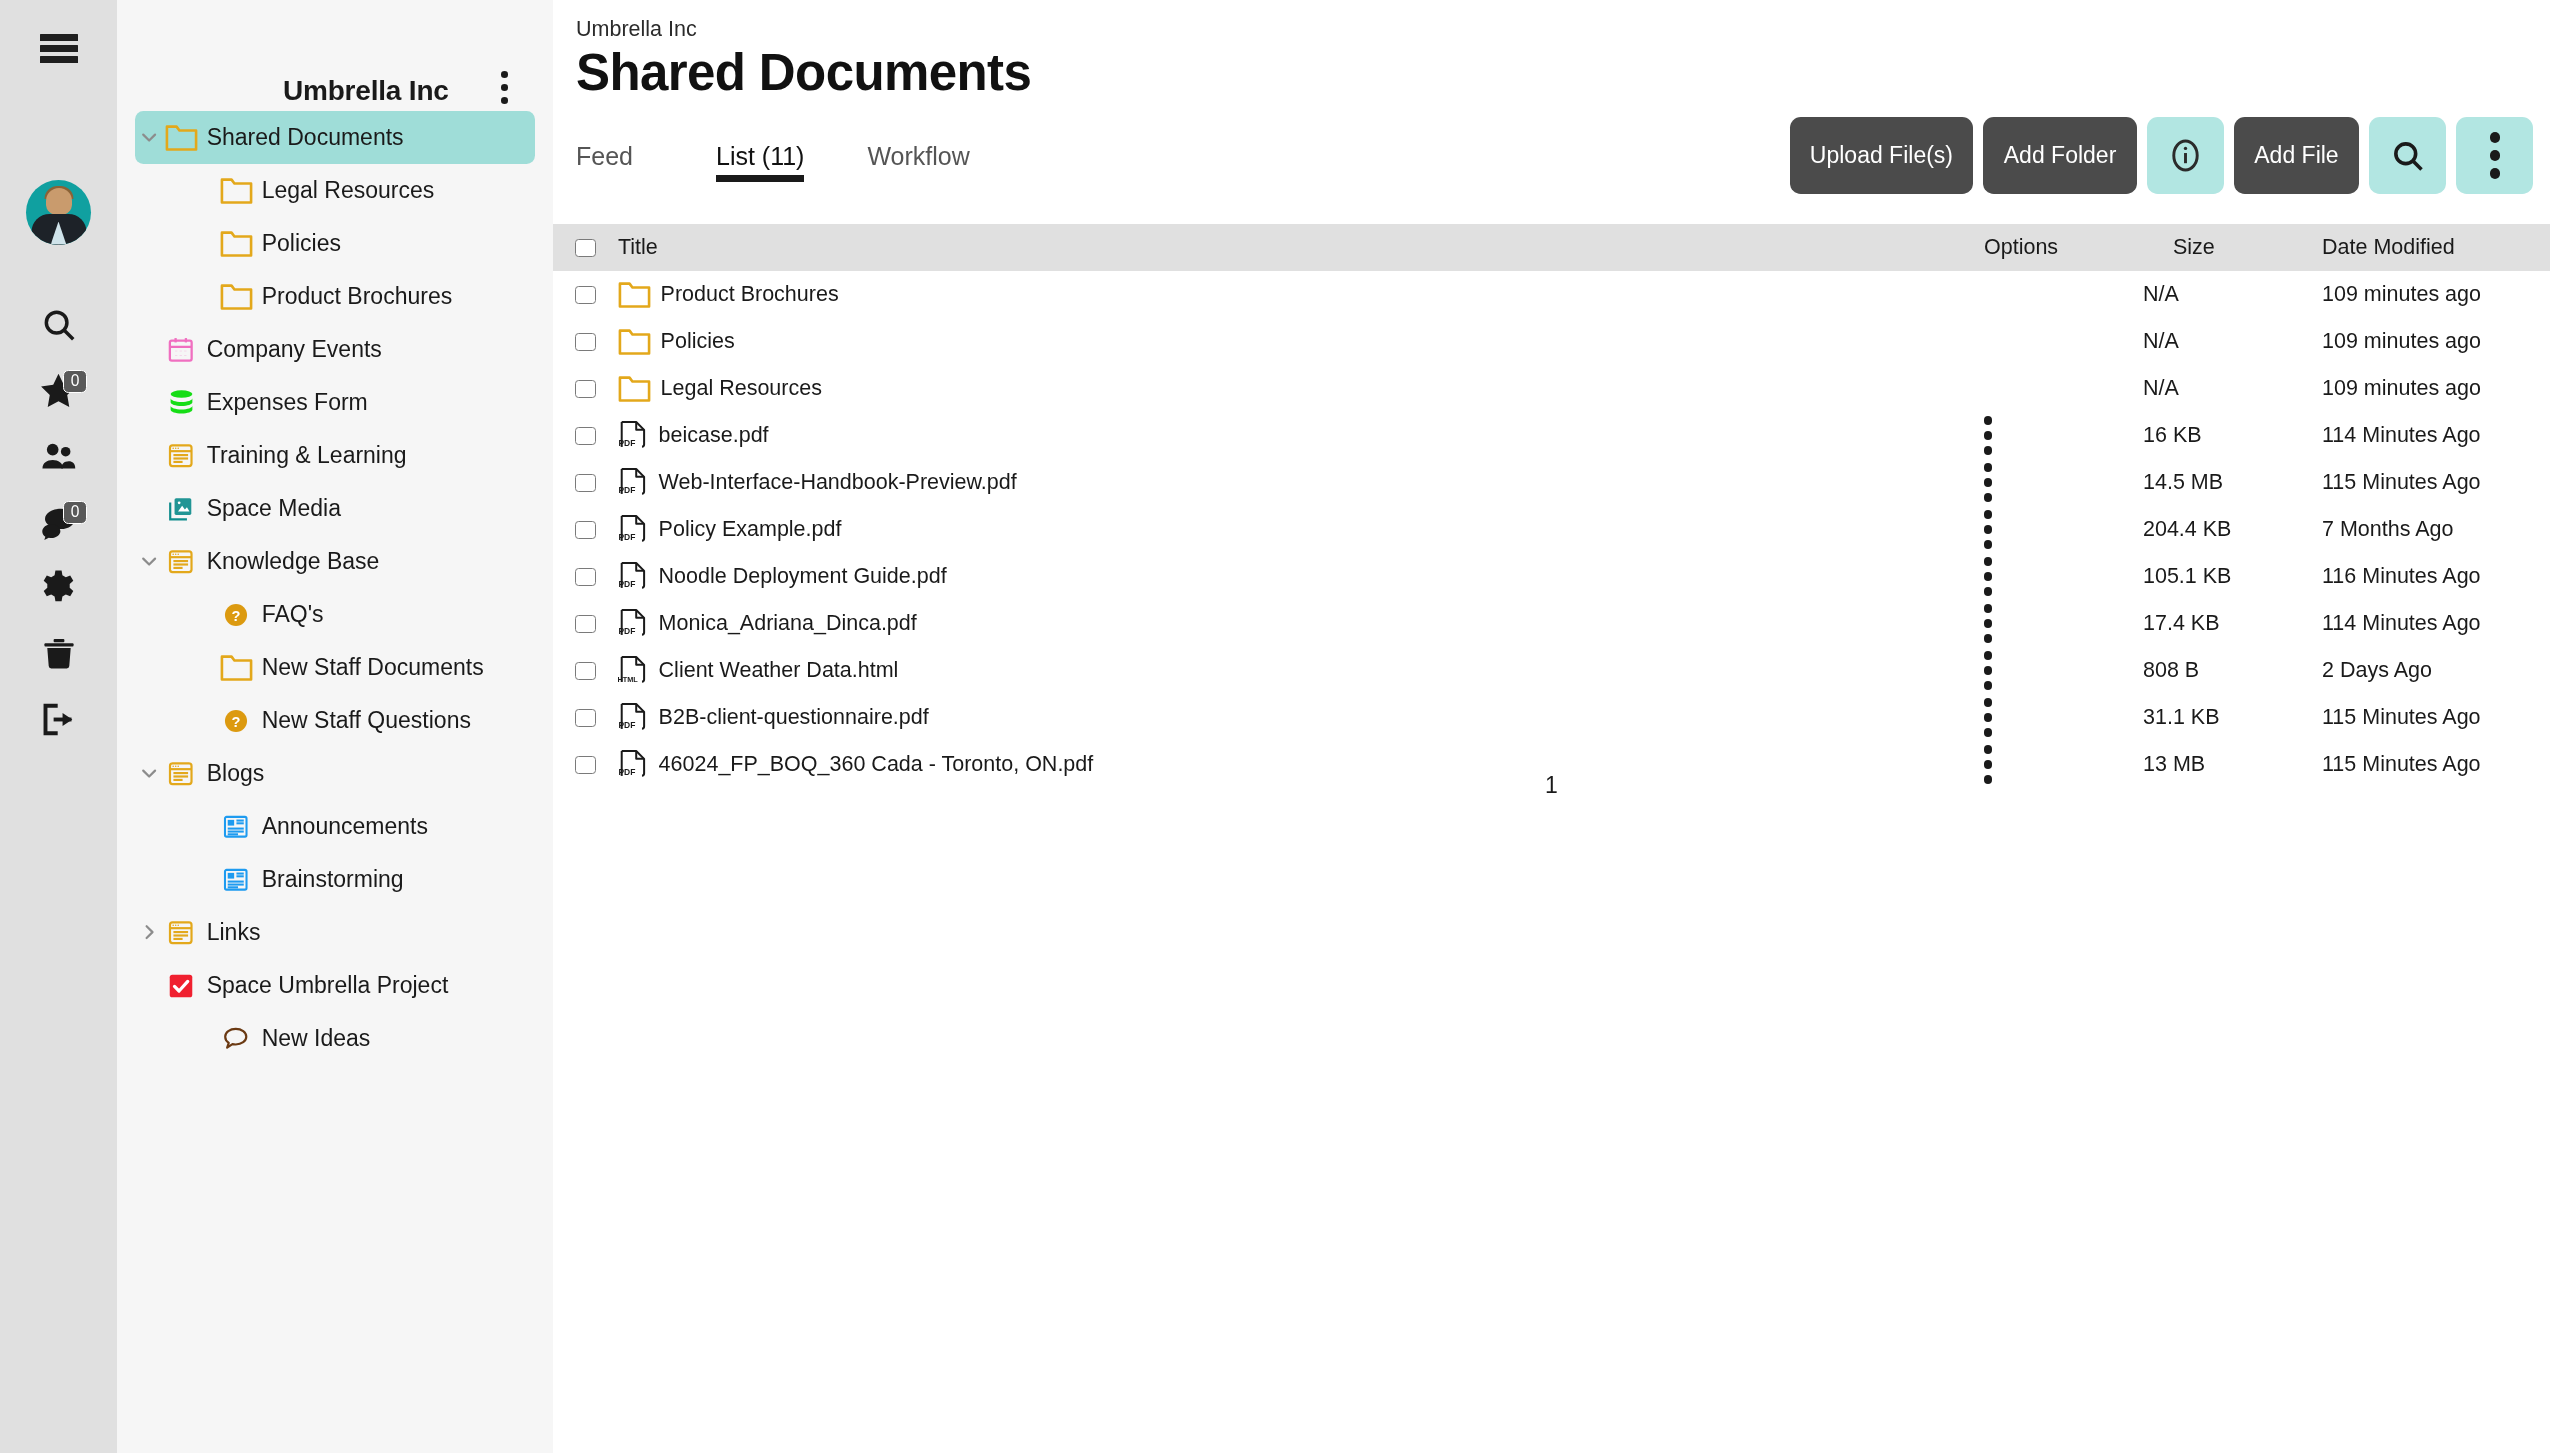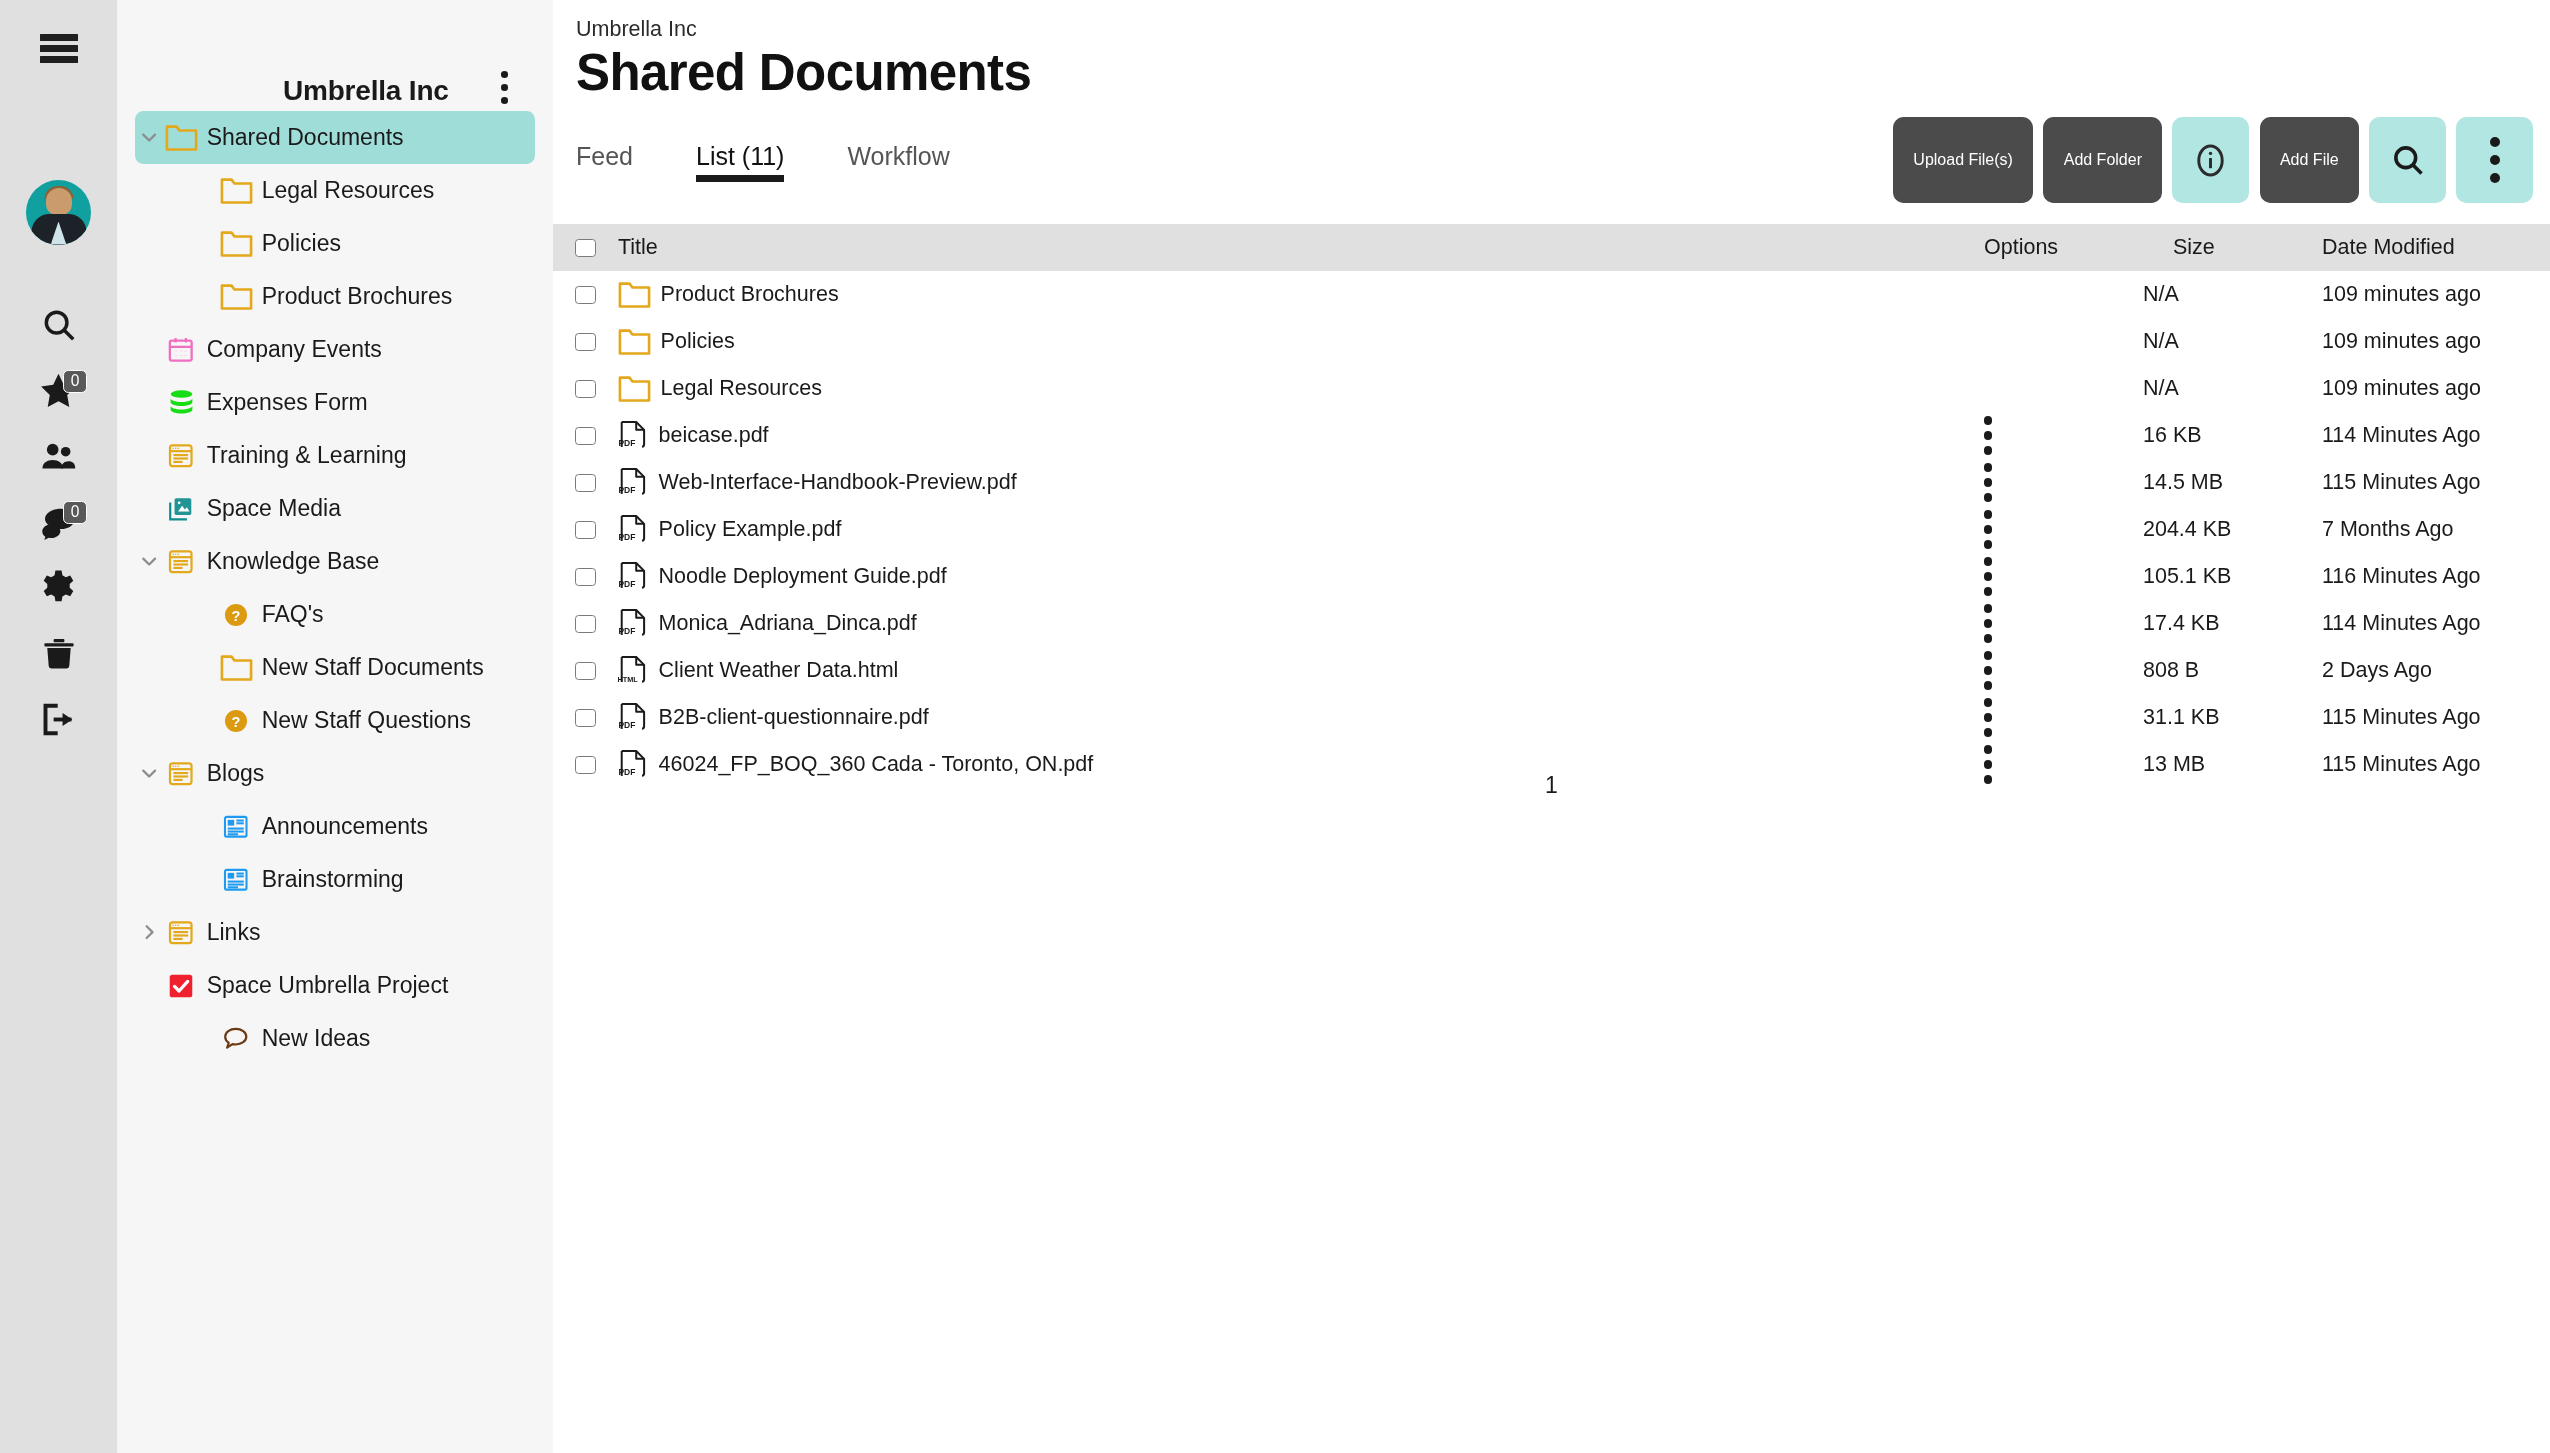--- a/index.html
+++ b/index.html
@@ -115,34 +115,34 @@
     font-size: 51px; font-weight: bold; color: #111; letter-spacing: -0.6px;
   }
   .tabs {
     position: absolute; left: 23px; top: 142px;
     display: flex; align-items: flex-end; gap: 16px;
   }
   .tab {
     font-size: 25px; color: #555; padding: 0 0 10.8px 0; margin-right: 47px;
     position: relative; white-space: nowrap;
   }
-  .tab.active { color: #111; }
+  .tab.active { color: #111; margin-left: 20px; }
   .tab.active::after {
     content: ""; position: absolute; left: 0; right: 0; bottom: 0;
     height: 6.6px; background: #1a1a1a;
   }
 
   .actions {
     position: absolute; right: 16.7px; top: 117px;
     display: flex; align-items: center; gap: 10.2px;
   }
   .btn {
-    height: 86px; border-radius: 10.8px;
+    height: 77px; border-radius: 10.8px;
     display: flex; align-items: center; justify-content: center;
-    font-size: 16px; padding: 0 20.3px; white-space: nowrap;
+    font-size: 23px; padding: 0 20.3px; white-space: nowrap;
   }
   .btn.dark { background: #4b4b4b; color: #fff; }
   .btn.teal { background: #b2e6e2; color: #2b2b2b; width: 77px; padding: 0; }
   .btn.sq { width: 77px; padding: 0; }
 
   .kebab-v { display: flex; flex-direction: column; gap: 7.8px; align-items: center; }
   .kebab-v i { width: 10.2px; height: 10.2px; border-radius: 50%; background: #1a1a1a; display: block; }
 
   
   .table { position: absolute; left: 0; right: 0; top: 224px; }

